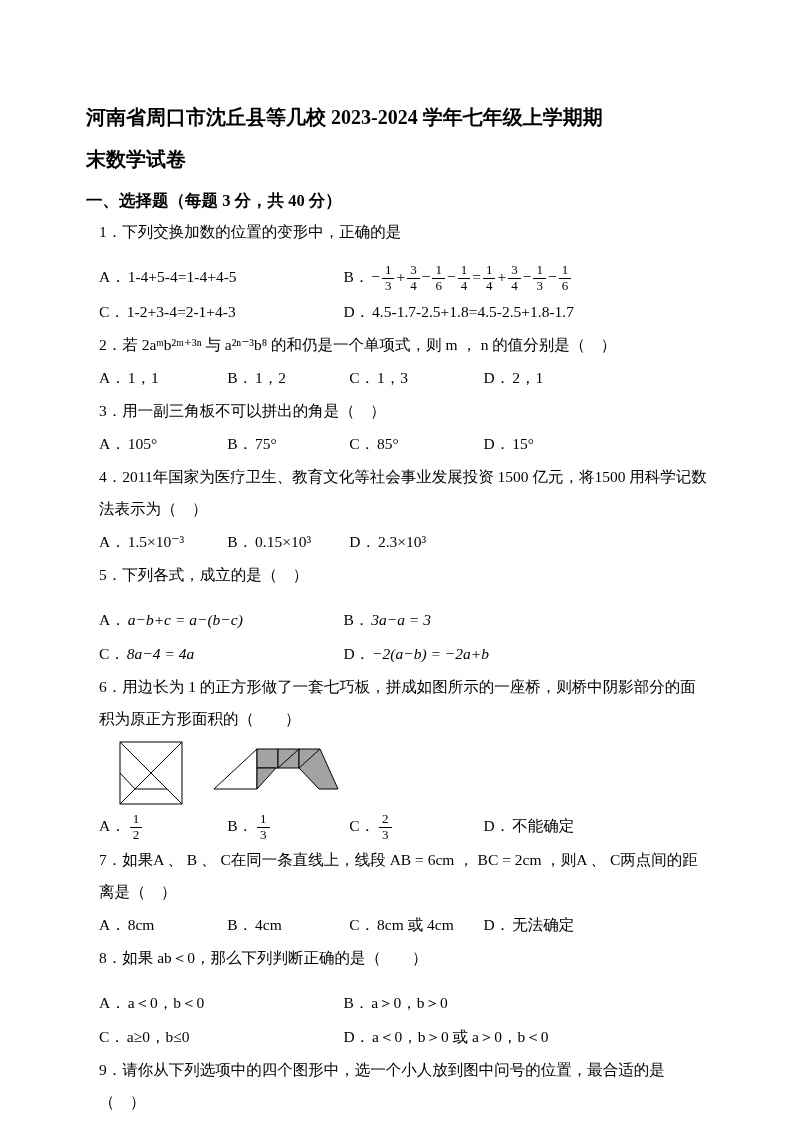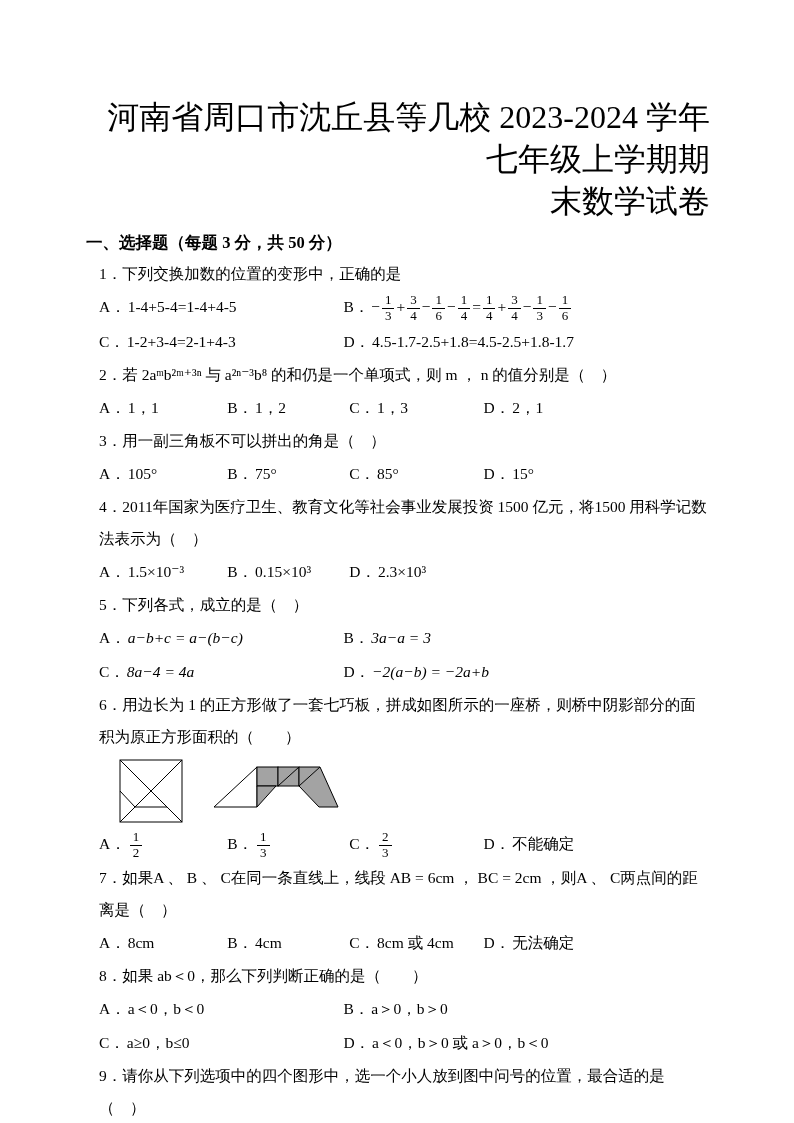--- a/index.html
+++ b/index.html
@@ -4,47 +4,47 @@
 <style>
   html,body { margin:0; padding:0; background:#fff; }
   body { width:794px; height:1123px; overflow:hidden; }
   .sheet {
     box-sizing:border-box;
     width:794px; height:1123px;
     padding:96px 84px 20px 86px;
     font-family:"Liberation Serif","DejaVu Serif",serif;
     font-size:15.5px; color:#000; background:#fff;
   }
-  .title { text-align:right; font-weight:normal; font-size:32px; line-height:42px; }
+  .title { text-align:left; font-weight:bold; font-size:20px; line-height:42px; }
   .section-heading { font-weight:bold; font-size:16.5px; line-height:30px; margin-top:6px; }
   .question { margin-left:13px; }
   .stem { line-height:32px; }
   .opts { display:grid; margin:0; }
-  .opts-2 { grid-template-columns:40% 60%; }
+  .opts-2 { grid-template-columns:40% 60%;margin-top:12px; }
   .opts-4 { grid-template-columns:20% 19% 21% 40%;gap:6px; }
   .opt { line-height:32px; padding:1px 0; white-space:nowrap; }
   .opt-label { margin-right:2px; }
   .imath { font-style:italic; }
   .frac { display:inline-block; vertical-align:middle; text-align:center; font-size:13px; line-height:1.15; margin:0 2px; }
   .fr-top { display:block; border-bottom:1px solid #000; padding:0 3px; }
   .fr-bot { display:block; padding:0 3px; }
   .figures { display:flex; align-items:flex-start; margin:6px 0 2px 20px; height:66px; }
   .fig-tangram { display:block; }
   .fig-bridge { display:block; margin-left:30px; margin-top:7px; }
   svg line, svg rect, svg polygon { stroke:#000; stroke-width:1; }
 </style>
 </head>
 <body>
 
 <div class="sheet">
 
   <div class="title">河南省周口市沈丘县等几校 2023-2024 学年七年级上学期期</div>
   <div class="title">末数学试卷</div>
 
-  <div class="section-heading">一、选择题（每题 3 分，共 50 分）</div>
+  <div class="section-heading">一、选择题（每题 3 分，共 40 分）</div>
 
   <div class="question">
     <div class="stem">1．下列交换加数的位置的变形中，正确的是</div>
     <div class="opts opts-2">
       <div class="opt"><span class="opt-label">A．</span><span class="opt-text">1-4+5-4=1-4+4-5</span></div>
       <div class="opt"><span class="opt-label">B．</span><span class="opt-text">−<span class="frac"><span class="fr-top">1</span><span class="fr-bot">3</span></span>+<span class="frac"><span class="fr-top">3</span><span class="fr-bot">4</span></span>−<span class="frac"><span class="fr-top">1</span><span class="fr-bot">6</span></span>−<span class="frac"><span class="fr-top">1</span><span class="fr-bot">4</span></span>=<span class="frac"><span class="fr-top">1</span><span class="fr-bot">4</span></span>+<span class="frac"><span class="fr-top">3</span><span class="fr-bot">4</span></span>−<span class="frac"><span class="fr-top">1</span><span class="fr-bot">3</span></span>−<span class="frac"><span class="fr-top">1</span><span class="fr-bot">6</span></span></span></div>
       <div class="opt"><span class="opt-label">C．</span><span class="opt-text">1-2+3-4=2-1+4-3</span></div>
       <div class="opt"><span class="opt-label">D．</span><span class="opt-text">4.5-1.7-2.5+1.8=4.5-2.5+1.8-1.7</span></div>
     </div>
   </div>

